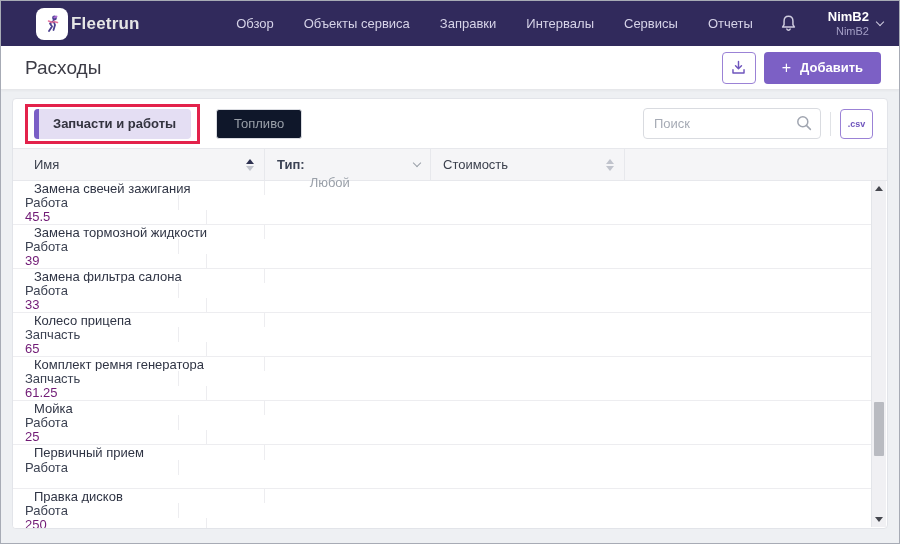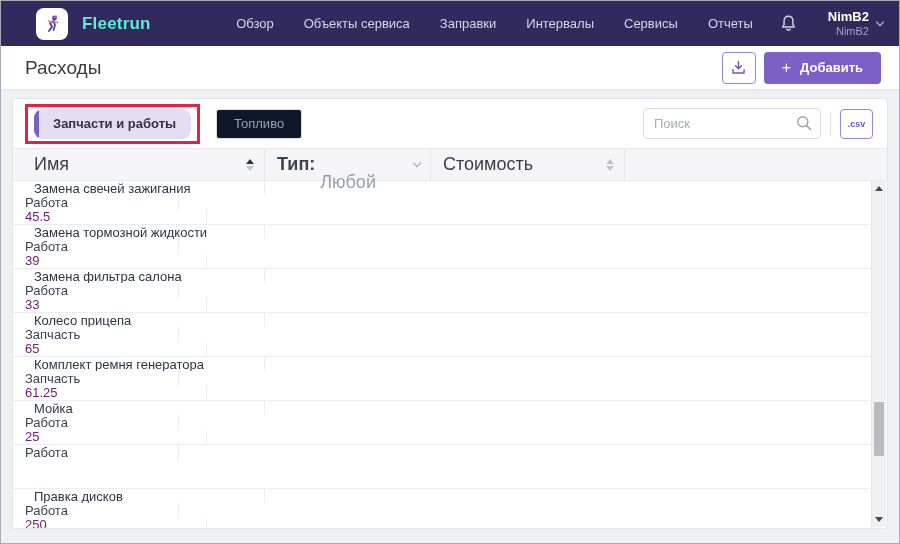--- a/index.html
+++ b/index.html
@@ -3,21 +3,21 @@
 <meta charset="utf-8">
 <style>
   * { margin:0; padding:0; box-sizing:border-box; }
   html,body { width:900px; height:544px; overflow:hidden; }
   body { font-family:"Liberation Sans", sans-serif; background:#eef0f3; }
   .viewport { width:900px; height:544px; border:1px solid #a7abb5; background:#eef0f3; overflow:hidden; }
 
   
   .app-header { height:45px; background:#312a5c; display:flex; align-items:center; padding:0 16px 0 35px; }
   .logo-box { width:32px; height:32px; background:#ffffff; border-radius:8px; display:flex; align-items:center; justify-content:center; flex:0 0 auto; }
-  .brand { color:#5eead4; font-size:17px; font-weight:bold; margin-left:14px; letter-spacing:.2px; }
+  .brand { color:#e5e5e5; font-size:17px; font-weight:bold; margin-left:3px; letter-spacing:.2px; }
   .nav { display:flex; align-items:center; gap:30px; margin-left:auto; margin-right:26px; }
   .nav-item { color:#d6d3e8; font-size:13px; cursor:pointer; white-space:nowrap; }
   .bell-wrap { margin-right:30px; display:flex; align-items:center; cursor:pointer; }
   .user-block { display:flex; align-items:center; gap:8px; cursor:pointer; }
   .user-names { text-align:right; line-height:1.15; }
   .user-name { color:#ffffff; font-size:13px; font-weight:bold; }
   .user-account { color:#a49fc6; font-size:11px; }
   .chev { display:inline-block; width:6px; height:6px; border-right:1.6px solid #cfccdf; border-bottom:1.6px solid #cfccdf; transform:rotate(45deg); margin-top:-3px; }
 
   
@@ -28,35 +28,35 @@
   .btn-add { height:32px; background:#7c60c5; border:none; border-radius:4px; color:#fff; font-size:13px; font-weight:bold; padding:0 18px; display:flex; align-items:center; gap:9px; cursor:pointer; font-family:"Liberation Sans", sans-serif; }
   .btn-add .plus { font-size:16px; font-weight:normal; line-height:1; }
 
   
   .content { padding:8px 11px 0 11px; }
   .card { position:relative; background:#ffffff; border:1px solid #e2e4e9; border-radius:4px; height:431px; overflow:hidden; }
 
   .toolbar { height:49px; display:flex; align-items:center; padding:0 14px 0 21px; }
   .tab-wrap { position:relative; }
   .annotation-box { position:absolute; left:-9px; right:-9px; top:-5px; bottom:-5px; border:3px solid #e3224b; pointer-events:none; z-index:3; }
-  .tab-active { position:relative; display:flex; align-items:center; height:30px; background:#e4def3; border-radius:9px; padding:0 15px 0 19px; font-size:13px; font-weight:bold; color:#33333f; cursor:pointer; overflow:hidden; }
+  .tab-active { position:relative; display:flex; align-items:center; height:30px; background:#e4def3; border-radius:4px; padding:0 15px 0 19px; font-size:13px; font-weight:bold; color:#33333f; cursor:pointer; overflow:hidden; }
   .tab-active .bar { position:absolute; left:0; top:0; bottom:0; width:5px; background:#7a5ec6; }
   .tab-inactive { display:flex; align-items:center; height:30px; background:#0f172a; border:1px solid #dadce1; border-radius:3px; padding:0 17px; font-size:13px; color:#9aa0a9; margin-left:25px; cursor:pointer; }
 
   .toolbar-right { margin-left:auto; display:flex; align-items:center; }
   .search-box { position:relative; width:178px; height:31px; }
   .search-input { width:100%; height:100%; border:1px solid #d9dbe0; border-radius:4px; padding:0 28px 0 10px; font-size:13px; color:#3c4252; font-family:"Liberation Sans", sans-serif; outline:none; }
   .search-input::placeholder { color:#a6abb5; }
   .search-icon { position:absolute; right:9px; top:7px; }
   .v-divider { width:1px; height:24px; background:#e0e2e6; margin:0 9px; }
   .btn-csv { width:33px; height:30px; background:#fff; border:1px solid #9b82d6; border-radius:4px; color:#6f55bd; font-size:9px; font-weight:bold; cursor:pointer; font-family:"Liberation Sans", sans-serif; }
 
   
   .thead { display:flex; height:33px; background:#f5f5f7; border-top:1px solid #e7e8ec; border-bottom:1px solid #e7e8ec; align-items:center; }
-  .th { display:flex; align-items:center; height:100%; font-size:18px; color:#3a3f4c; font-weight:500; border-right:1px solid #e7e8ec; padding:0 10px 0 12px; }
+  .th { display:flex; align-items:center; height:100%; font-size:13px; color:#3a3f4c; font-weight:500; border-right:1px solid #e7e8ec; padding:0 10px 0 12px; }
   .th.first { width:252px; padding-left:21px; }
   .th.second { width:166px; cursor:pointer; }
   .th.third { width:194px; cursor:pointer; }
   .th.last { flex:1; border-right:none; }
   .sort { margin-left:auto; display:flex; flex-direction:column; gap:2px; align-items:center; }
   .tri-up { width:0; height:0; border-left:4px solid transparent; border-right:4px solid transparent; border-bottom:5px solid #c0c3cc; }
   .tri-down { width:0; height:0; border-left:4px solid transparent; border-right:4px solid transparent; border-top:5px solid #c0c3cc; }
   .sort.asc .tri-up { border-bottom-color:#2e3150; }
   .type-label { color:#3b4254; font-weight:bold; }
   .type-value { color:#9aa0a9; font-weight:normal; margin-left:5px;margin-top:35px; }
@@ -217,20 +217,21 @@
           <div class="td c-cost">61.25</div>
           <div class="td c-empty"></div>
         </div>
           <div class="tr">
           <div class="td c-name">Мойка</div>
           <div class="td c-type">Работа</div>
           <div class="td c-cost">25</div>
           <div class="td c-empty"></div>
         </div>
           <div class="tr">
+          <div class="td c-name">Первичный прием</div>
           <div class="td c-type">Работа</div>
           <div class="td c-empty"></div>
         </div>
           <div class="tr">
           <div class="td c-name">Правка дисков</div>
           <div class="td c-type">Работа</div>
           <div class="td c-cost">250</div>
           <div class="td c-empty"></div>
         </div>
         </div>

